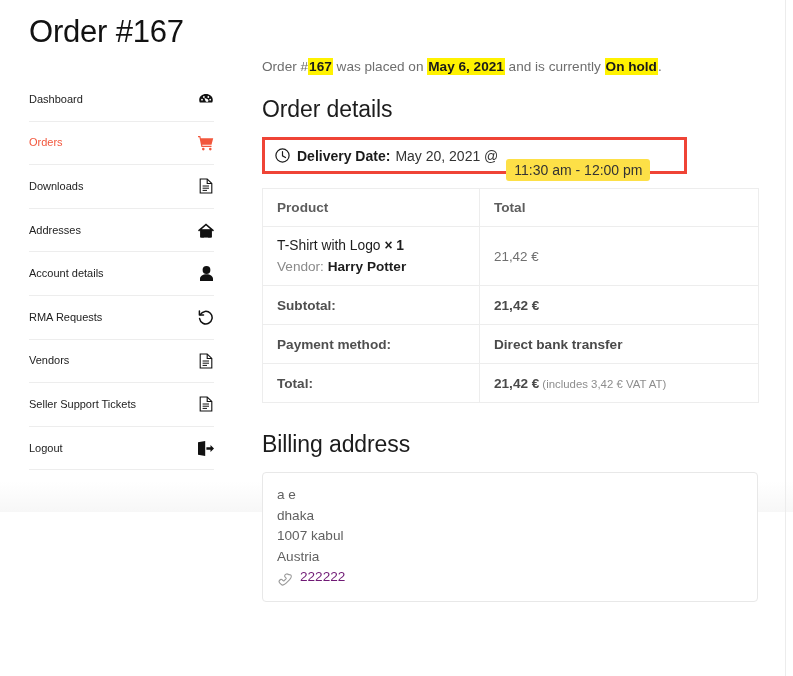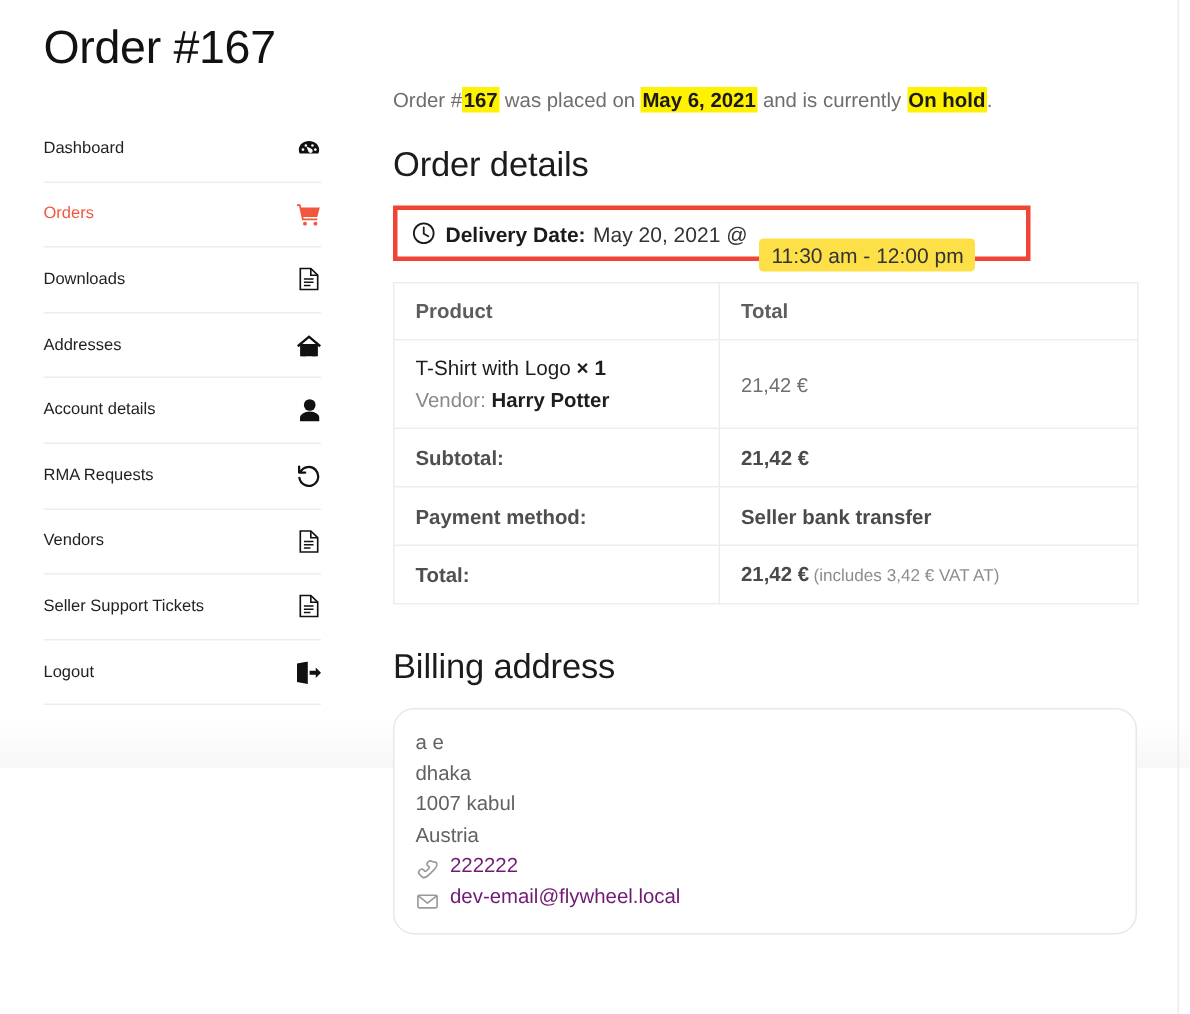--- a/index.html
+++ b/index.html
@@ -215,21 +215,21 @@
     font-weight: 400;
     color: #1c1c1c;
     margin: 26px 0 0 0;
     letter-spacing: -0.1px;
     line-height: 30px;
   }
   .billing-box {
     margin-top: 13px;
     width: 496px;
     border: 1px solid #e8e8e8;
-    border-radius: 14px;
+    border-radius: 4px;
     background: #ffffff;
     padding: 12px 14px 13px 14px;
     box-sizing: border-box;
   }
   .addr-line {
     font-size: 13.6px;
     color: #616161;
     line-height: 20.6px;
     white-space: nowrap;
   }
@@ -400,21 +400,21 @@
           <td class="cell-amount-light">21,42 €</td>
         </tr>
 
         <tr class="row-sub">
           <td class="row-label">Subtotal:</td>
           <td class="row-value-strong">21,42 €</td>
         </tr>
 
         <tr class="row-pay">
           <td class="row-label">Payment method:</td>
-          <td class="row-value-strong">Seller bank transfer</td>
+          <td class="row-value-strong">Direct bank transfer</td>
         </tr>
 
         <tr class="row-total">
           <td class="row-label">Total:</td>
           <td>
             <span class="row-value-strong">21,42 €</span><span class="vat-note">(includes 3,42 € VAT AT)</span>
           </td>
         </tr>
       </tbody>
     </table>
@@ -429,26 +429,17 @@
 
       <div class="addr-contact">
         <span class="ci">
           <svg width="14" height="14" viewBox="0 0 14 14" fill="none" stroke="currentColor" stroke-width="1.1" stroke-linecap="round">
             <path d="M10.1 1.4c-.9-.9-2.1-.4-2.8.3-.7.7-.9 1.6-.3 2.2l.9.9c.4.4.3.9-.1 1.3L6.3 7.5c-.4.4-.9.5-1.3.1l-.9-.9c-.6-.6-1.5-.4-2.2.3-.7.7-1.2 1.9-.3 2.8l1.6 1.6c1 1 3 .6 4.9-1.3l3.3-3.3c1.9-1.9 2.3-3.9 1.3-4.9l-2.6-.5z"></path>
           </svg>
         </span>
         <span>222222</span>
       </div>
 
-      <div class="addr-contact">
-        <span class="ci">
-          <svg width="14" height="14" viewBox="0 0 14 14" fill="none" stroke="currentColor" stroke-width="1.1">
-            <rect x="0.6" y="2.8" width="12.8" height="8.4" rx="0.8"></rect>
-            <path d="M0.9 3.3 7 8.1l6.1-4.8" stroke-linejoin="round"></path>
-          </svg>
-        </span>
-        <span>dev-email@flywheel.local</span>
-      </div>
     </div>
 
   </div>
 
 </div>
 
 </body></html>

